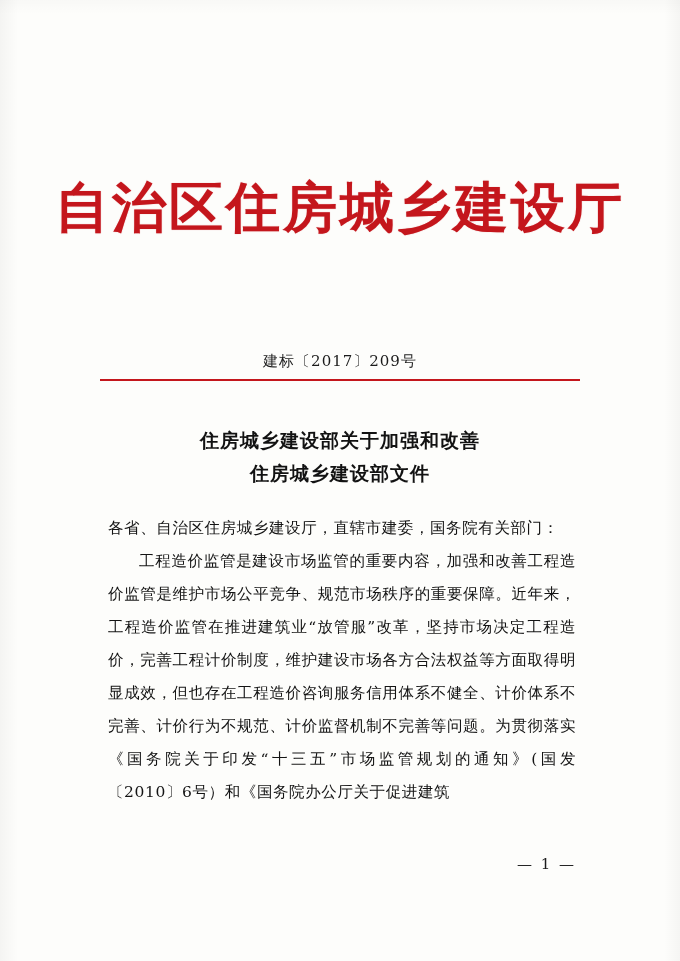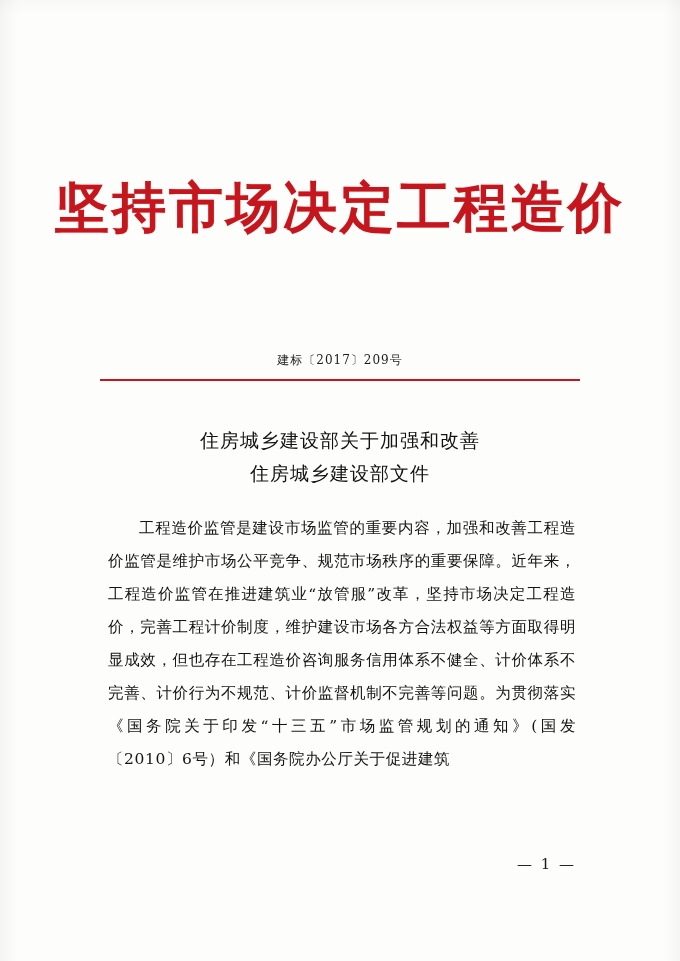--- a/index.html
+++ b/index.html
@@ -49,40 +49,40 @@
     letter-spacing: 3px;
     line-height: 1.1;
     text-shadow: 0 0 1px rgba(196,22,28,0.45);
   }
   .doc-number {
     position: absolute;
     left: 0;
     top: 352px;
     width: 680px;
     text-align: center;
-    font-size: 12px;
+    font-size: 15px;
     color: #1b1b1b;
     letter-spacing: 1px;
     font-family: "DejaVu Serif", "Liberation Serif", serif;
   }
   .red-rule {
     position: absolute;
     left: 100px;
     top: 379px;
     width: 480px;
     height: 2px;
     background: #c4161c;
   }
   .title-block {
     position: absolute;
     left: 0;
     top: 424px;
     width: 680px;
     text-align: center;
-    font-weight: normal;
+    font-weight: bold;
     font-size: 19px;
     line-height: 1.75;
     color: #121212;
     letter-spacing: 1px;
     font-family: "DejaVu Serif", "Liberation Serif", serif;
   }
   .title-block .line {
     display: block;
   }
   .body-text {
@@ -116,31 +116,32 @@
     letter-spacing: 2px;
     font-family: "DejaVu Serif", "Liberation Serif", serif;
   }
 </style>
 </head>
 <body>
 
 <div class="page">
   <div class="content">
 
-    <div class="masthead">坚持市场决定工程造价</div>
+    <div class="masthead">自治区住房城乡建设厅</div>
 
     <div class="doc-number">建标〔2017〕209号</div>
 
     <div class="red-rule"></div>
 
     <div class="title-block">
       <span class="line">住房城乡建设部关于加强和改善</span>
       <span class="line">住房城乡建设部文件</span>
     </div>
 
     <div class="body-text">
+      <p>各省、自治区住房城乡建设厅，直辖市建委，国务院有关部门：</p>
       <p class="indent">工程造价监管是建设市场监管的重要内容，加强和改善工程造价监管是维护市场公平竞争、规范市场秩序的重要保障。近年来，工程造价监管在推进建筑业“放管服”改革，坚持市场决定工程造价，完善工程计价制度，维护建设市场各方合法权益等方面取得明显成效，但也存在工程造价咨询服务信用体系不健全、计价体系不完善、计价行为不规范、计价监督机制不完善等问题。为贯彻落实《国务院关于印发“十三五”市场监管规划的通知》(国发〔2010〕6号）和《国务院办公厅关于促进建筑</p>
     </div>
 
     <div class="page-number">— 1 —</div>
 
   </div>
 </div>
 
 </body></html>

